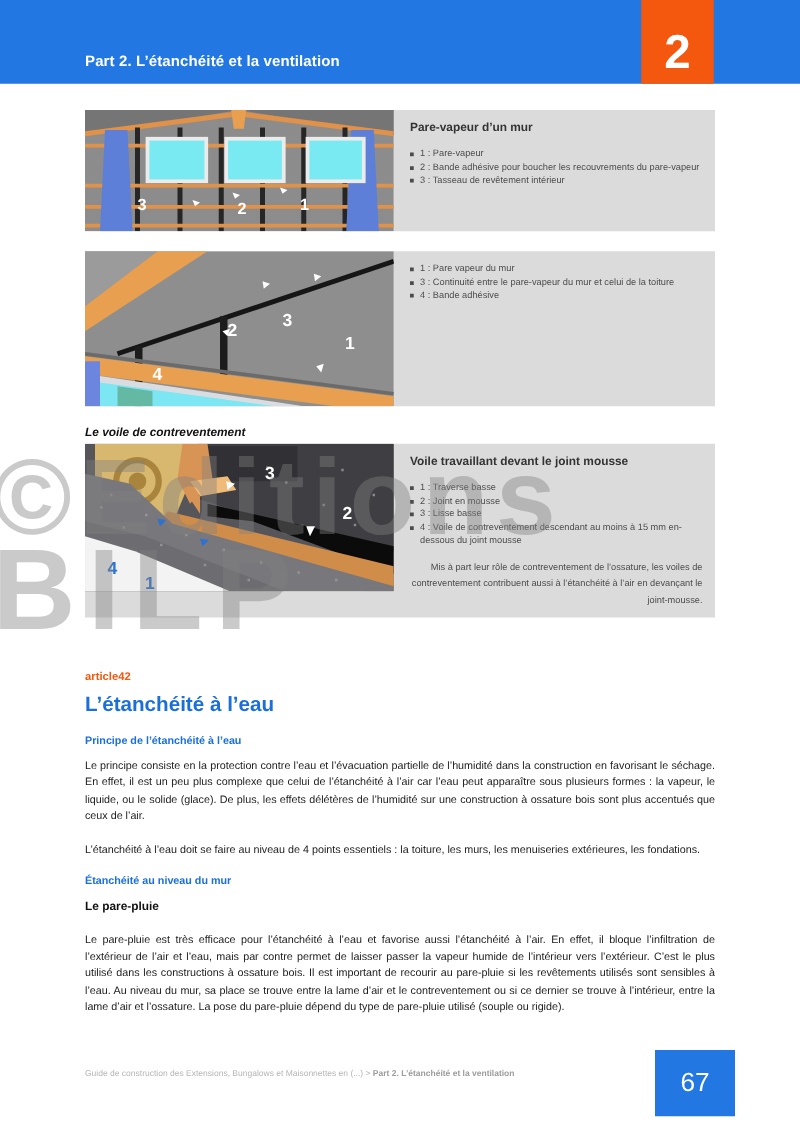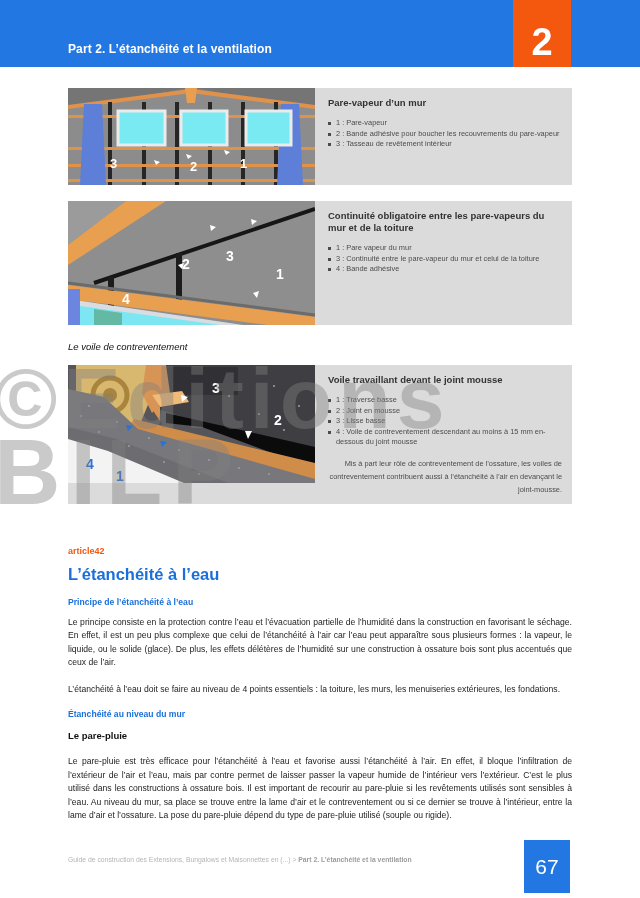--- a/index.html
+++ b/index.html
@@ -26,41 +26,41 @@
     display:flex; background:#dbdbdb; margin-bottom:16px; position:relative; z-index:1;
   }
   .fig-img { flex:0 0 247px; }
   .fig-img svg { display:block; }
   .fig-caption { flex:1; padding:9px 10px 8px 13px; }
   .fig-caption h3 { font-size:9.5px; font-weight:bold; color:#333333; line-height:12px; margin-bottom:9px; }
   .fig-caption ul { list-style:none; }
   .fig-caption li { display:flex; font-size:7.4px; line-height:10.5px; color:#4c4c4c; }
   .fig-caption li::before { content:""; flex:0 0 3px; height:3px; background:#4c4c4c; margin:4px 5px 0 0; }
   .fig-note { font-size:7.4px; line-height:13px; color:#4c4c4c; margin-top:9px;text-align:right; }
-  .voile-heading { font-size:9.5px; font-weight:normal; font-style:italic; color:#111111; margin:16px 0 13px 0; }
+  .voile-heading { font-size:9.5px; font-weight:bold; font-style:italic; color:#111111; margin:16px 0 3px 0; }
   
   .watermark {
     position:absolute; top:358px; left:-6px; width:512px; height:160px;
     overflow:hidden; z-index:5; pointer-events:none;
     color:rgba(128,128,128,0.42); font-weight:bold; line-height:80px;
   }
   .watermark .wm1 { display:block; font-size:86px; letter-spacing:6px; }
   .watermark .wm2 { display:block; font-size:92px; letter-spacing:10px; margin-top:-6px; }
   
   .article-head { display:flex; align-items:baseline; gap:9px; margin-top:42px;flex-direction:column; }
   .article-tag { font-size:9px; font-weight:bold; color:#f4570e; }
   .article-title { font-size:16.5px; font-weight:bold; color:#1a6fdb; }
   .blue-sub { font-size:8.6px; font-weight:bold; color:#1a6fdb; margin-top:13px; margin-bottom:9px; }
   .bold-sub { font-size:9.5px; font-weight:bold; color:#111111; margin-top:11px; margin-bottom:14px; }
   .body-p { font-size:8.6px; line-height:13.5px; color:#1c1c1c; text-align:justify; margin-bottom:13px; }
   
   .breadcrumb { position:absolute; left:68px; bottom:35px; font-size:6.8px; color:#b5b5b5; }
   .breadcrumb strong { color:#9c9c9c; }
   .page-num {
-    position:absolute; left:524px; bottom:5px; width:46px; height:53px; background:#2277e3;
+    position:absolute; left:524px; bottom:5px; width:64px; height:53px; background:#2277e3;
     color:#ffffff; font-size:21px; display:flex; align-items:center; justify-content:center;
   }
   svg text { font-family:"Liberation Sans", sans-serif; font-weight:bold; }
 </style>
 </head>
 <body>
 
 <div class="page">
 
   <header class="topbar">
@@ -147,21 +147,20 @@
             <polygon points="110,64 116,62 114,68"></polygon>
             <polygon points="185,92 191,90 189,97"></polygon>
           </g>
           <text x="54" y="103" font-size="14" fill="#ffffff">4</text>
           <text x="114" y="68" font-size="14" fill="#ffffff">2</text>
           <text x="158" y="60" font-size="14" fill="#ffffff">3</text>
           <text x="208" y="78" font-size="14" fill="#ffffff">1</text>
         </svg>
       </div>
       <div class="fig-caption">
-        <h3>Continuité obligatoire entre les pare-vapeurs du mur et de la toiture</h3>
         <ul>
           <li>
               <span>1 : Pare vapeur du mur</span>
             </li>
           <li>
               <span>3 : Continuité entre le pare-vapeur du mur et celui de la toiture</span>
             </li>
           <li>
               <span>4 : Bande adhésive</span>
             </li>

